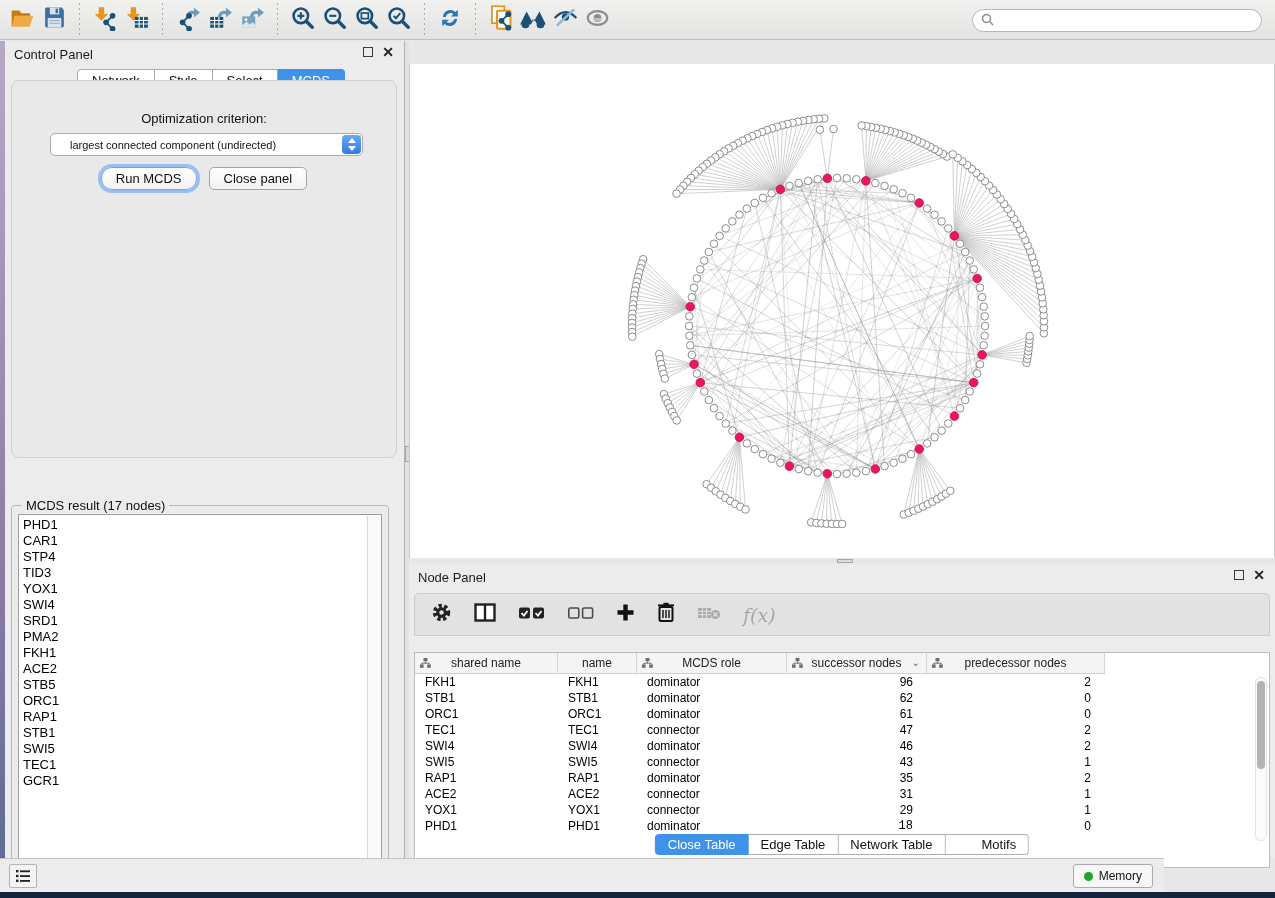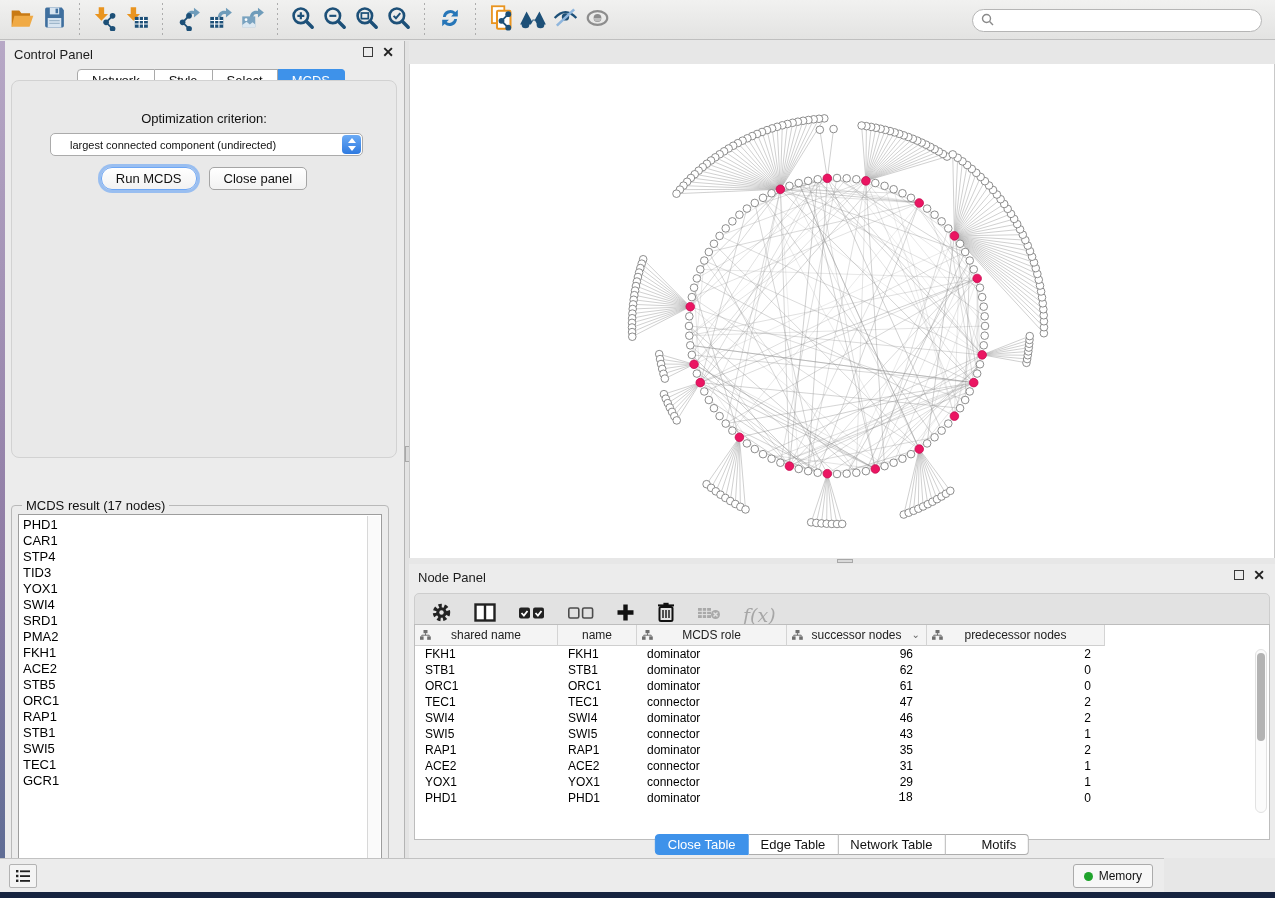--- a/index.html
+++ b/index.html
@@ -82,21 +82,21 @@
   .h-split { position:absolute; left:404px; top:517px; width:866px; height:6px; }
   .h-grip { position:absolute; left:428px; top:1px; width:16px; height:4px; background:#d9d9d9; border:1px solid #a8a8a8; }
 
   
   .tpanel { position:absolute; left:404px; top:523px; width:866px; height:294px; background:#ececec; }
   .tp-toolbar { position:absolute; left:5px; top:29px; width:856px; height:43px; background:#e2e2e2;
     border:1px solid #cdcdcd; border-radius:5px 5px 0 0; display:flex; align-items:center; padding-left:16px; gap:22px; }
   .tp-ic { display:flex; align-items:center; justify-content:center; }
   .fx { font-family:"DejaVu Serif",serif; font-style:italic; font-size:19px; color:#a6a6a6; }
 
-  .tp-table { position:absolute; left:5px; top:60px; width:856px; height:216px; background:#fff; border:1px solid #bdbdbd; }
+  .tp-table { position:absolute; left:5px; top:88px; width:856px; height:216px; background:#fff; border:1px solid #bdbdbd; }
   .tp-head { position:absolute; left:0; top:0; height:21px; display:flex; background:#f4f4f4; }
   .th-cell { position:relative; height:21px; border-right:1px solid #d4d4d4; border-bottom:1px solid #cfcfcf;
     display:flex; align-items:center; justify-content:center; font-size:12px; color:#222; }
   .th-cell .tree { position:absolute; left:5px; top:5px; }
   .th-cell .sort { position:absolute; right:6px; top:4px; color:#666; font-size:10px; }
   .tp-body { position:absolute; left:0; top:21px; right:0; bottom:0; overflow:hidden; }
   .t-row { display:flex; height:16px; }
   .t-cell { font-size:12px; color:#000; line-height:16px; white-space:nowrap; overflow:hidden; }
   .t-cell.num { text-align:right; }
   .tp-sb { position:absolute; right:2px; top:24px; width:12px; height:164px; background:#fbfbfb; border:1px solid #e2e2e2; border-radius:6px; }

